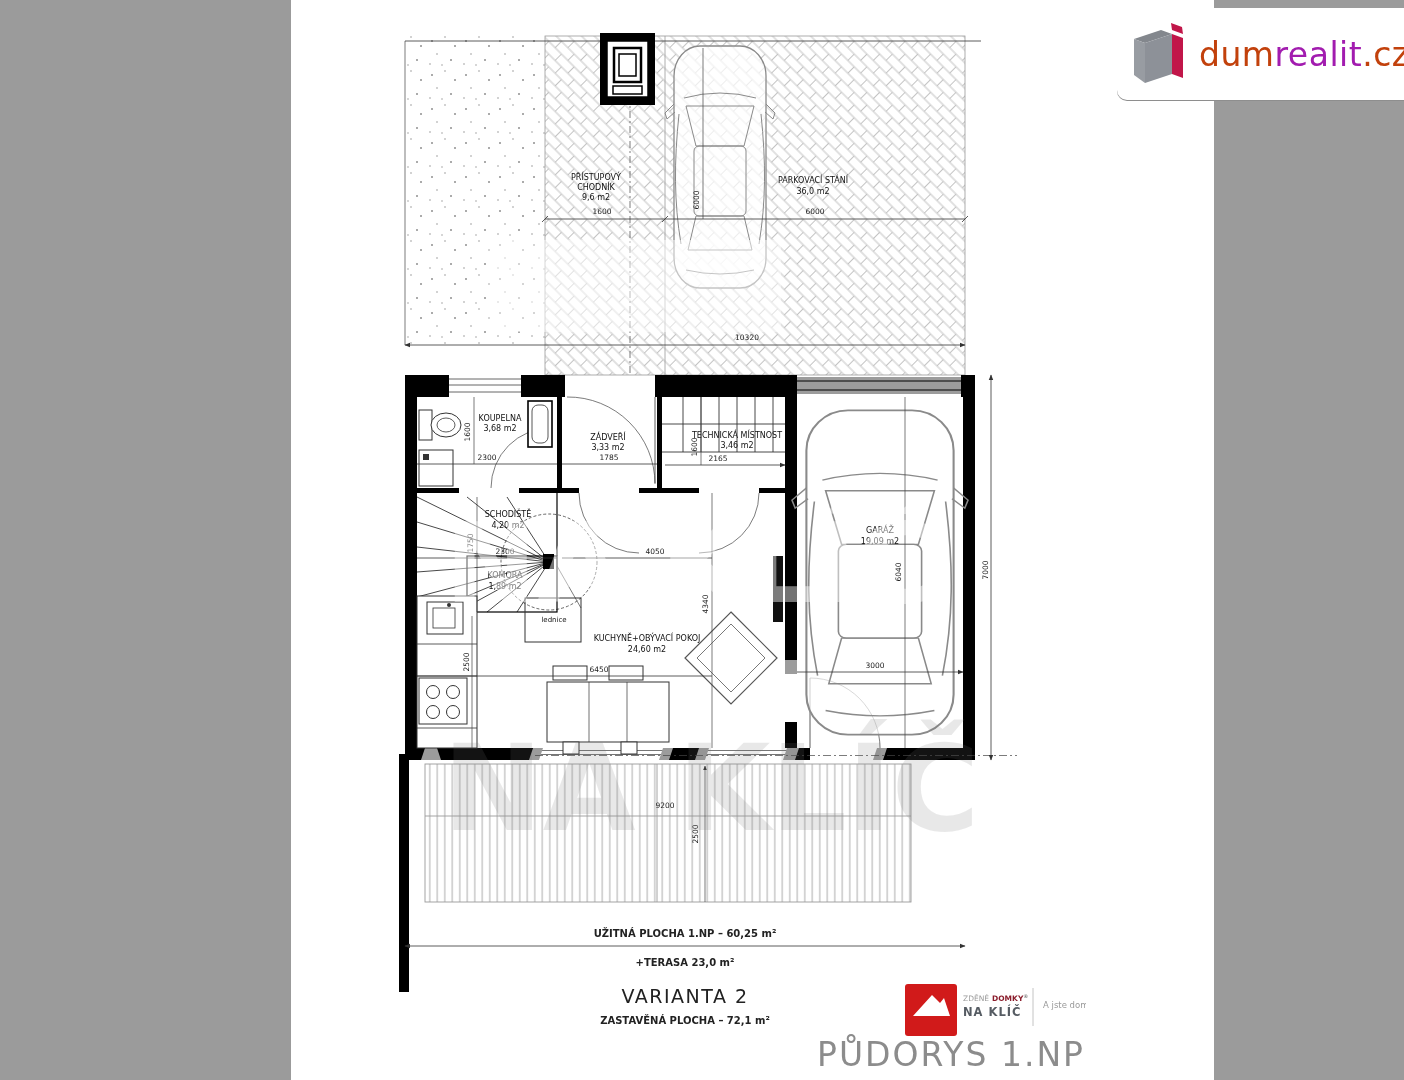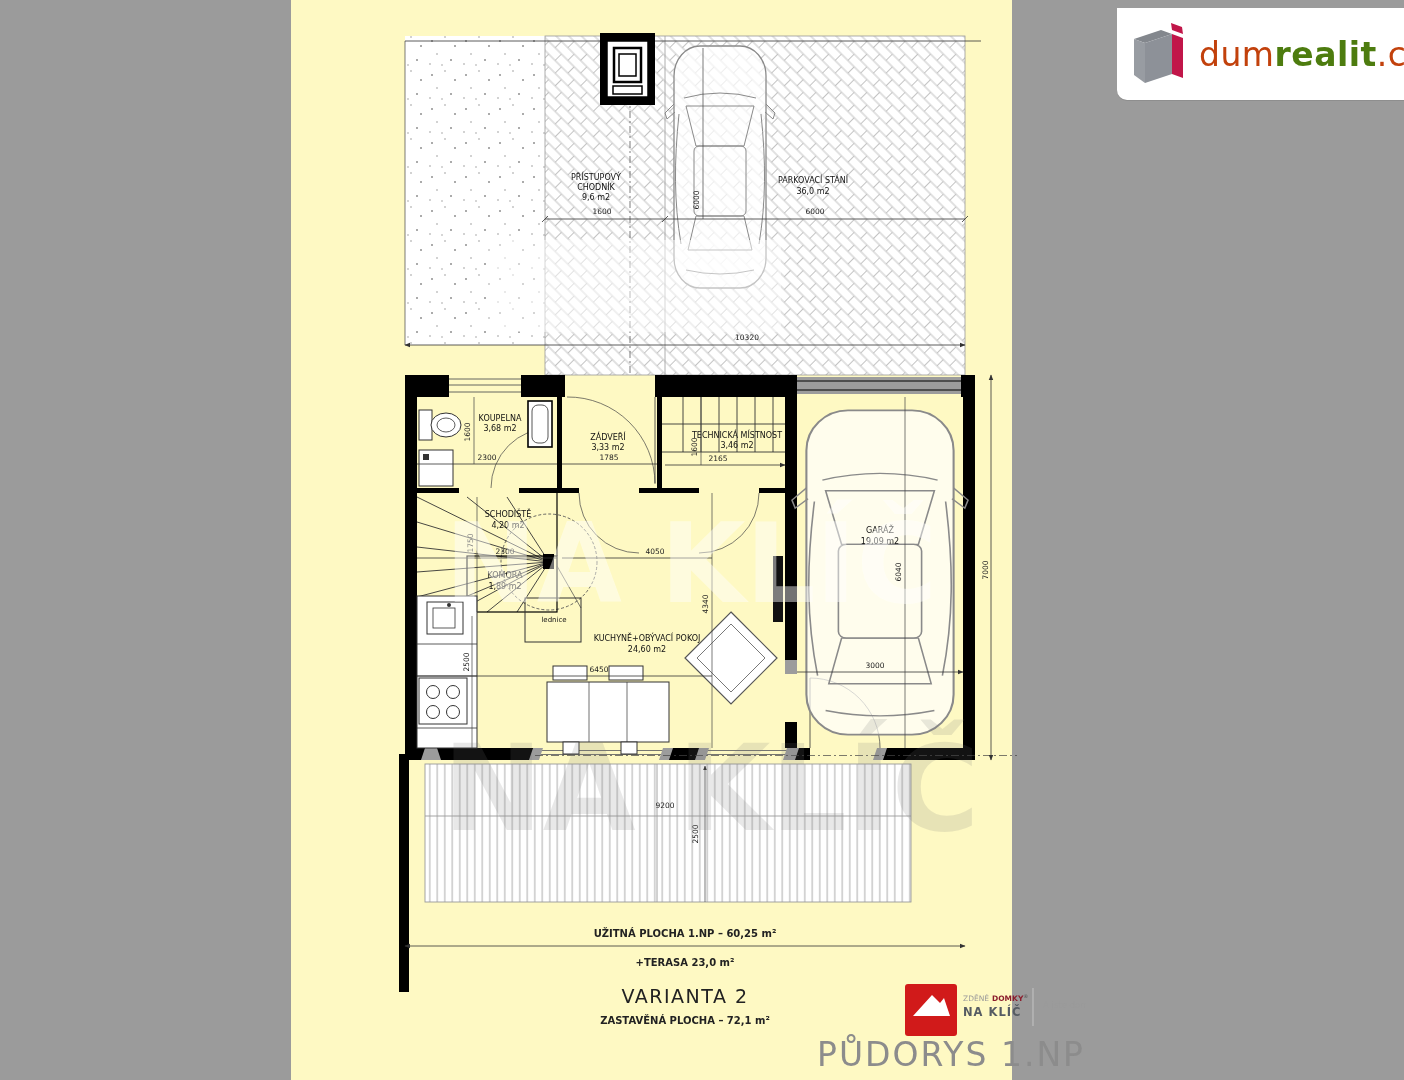--- a/index.html
+++ b/index.html
@@ -1,23 +1,23 @@
 <!DOCTYPE html>
 <html><head>
 <meta charset="utf-8">
 <style>
   html,body{margin:0;padding:0;width:1404px;height:1080px;overflow:hidden;
     background:#9b9b9b;font-family:"DejaVu Sans","Liberation Sans",sans-serif;}
-  .canvas{position:absolute;left:291px;top:0;width:721px;height:1080px;background:#fef9c3;}
+  .canvas{position:absolute;left:291px;top:0;width:923px;height:1080px;background:#ffffff;}
   .logo-plate{position:absolute;left:1117px;top:8px;width:287px;height:92px;background:#ffffff;
     border-radius:0 0 0 10px;display:flex;align-items:center;box-shadow:0 1px 0 #8e8e8e;}
   .logo-icon{margin-left:14px;flex:0 0 auto;}
   .logo-text{font-size:33px;letter-spacing:0.5px;margin-left:10px;white-space:nowrap;}
   .logo-text .g{color:#c2410c;font-weight:500;}
-  .logo-text .r{color:#4d7c0f;font-weight:700;}
+  .logo-text .r{color:#a21caf;font-weight:400;}
   svg text{font-family:"DejaVu Sans","Liberation Sans",sans-serif;}
   .rlabel{font-size:8px;fill:#111;text-anchor:middle;}
   .dim{font-size:7.5px;fill:#222;text-anchor:middle;}
   .dimline{stroke:#333;stroke-width:0.8;fill:none;}
   .thin{stroke:#444;stroke-width:0.7;fill:none;}
   .fixt{stroke:#333;stroke-width:1;fill:#ffffff;}
   .wm{font-weight:bold;text-anchor:middle;}
 </style>
 </head>
 <body>

